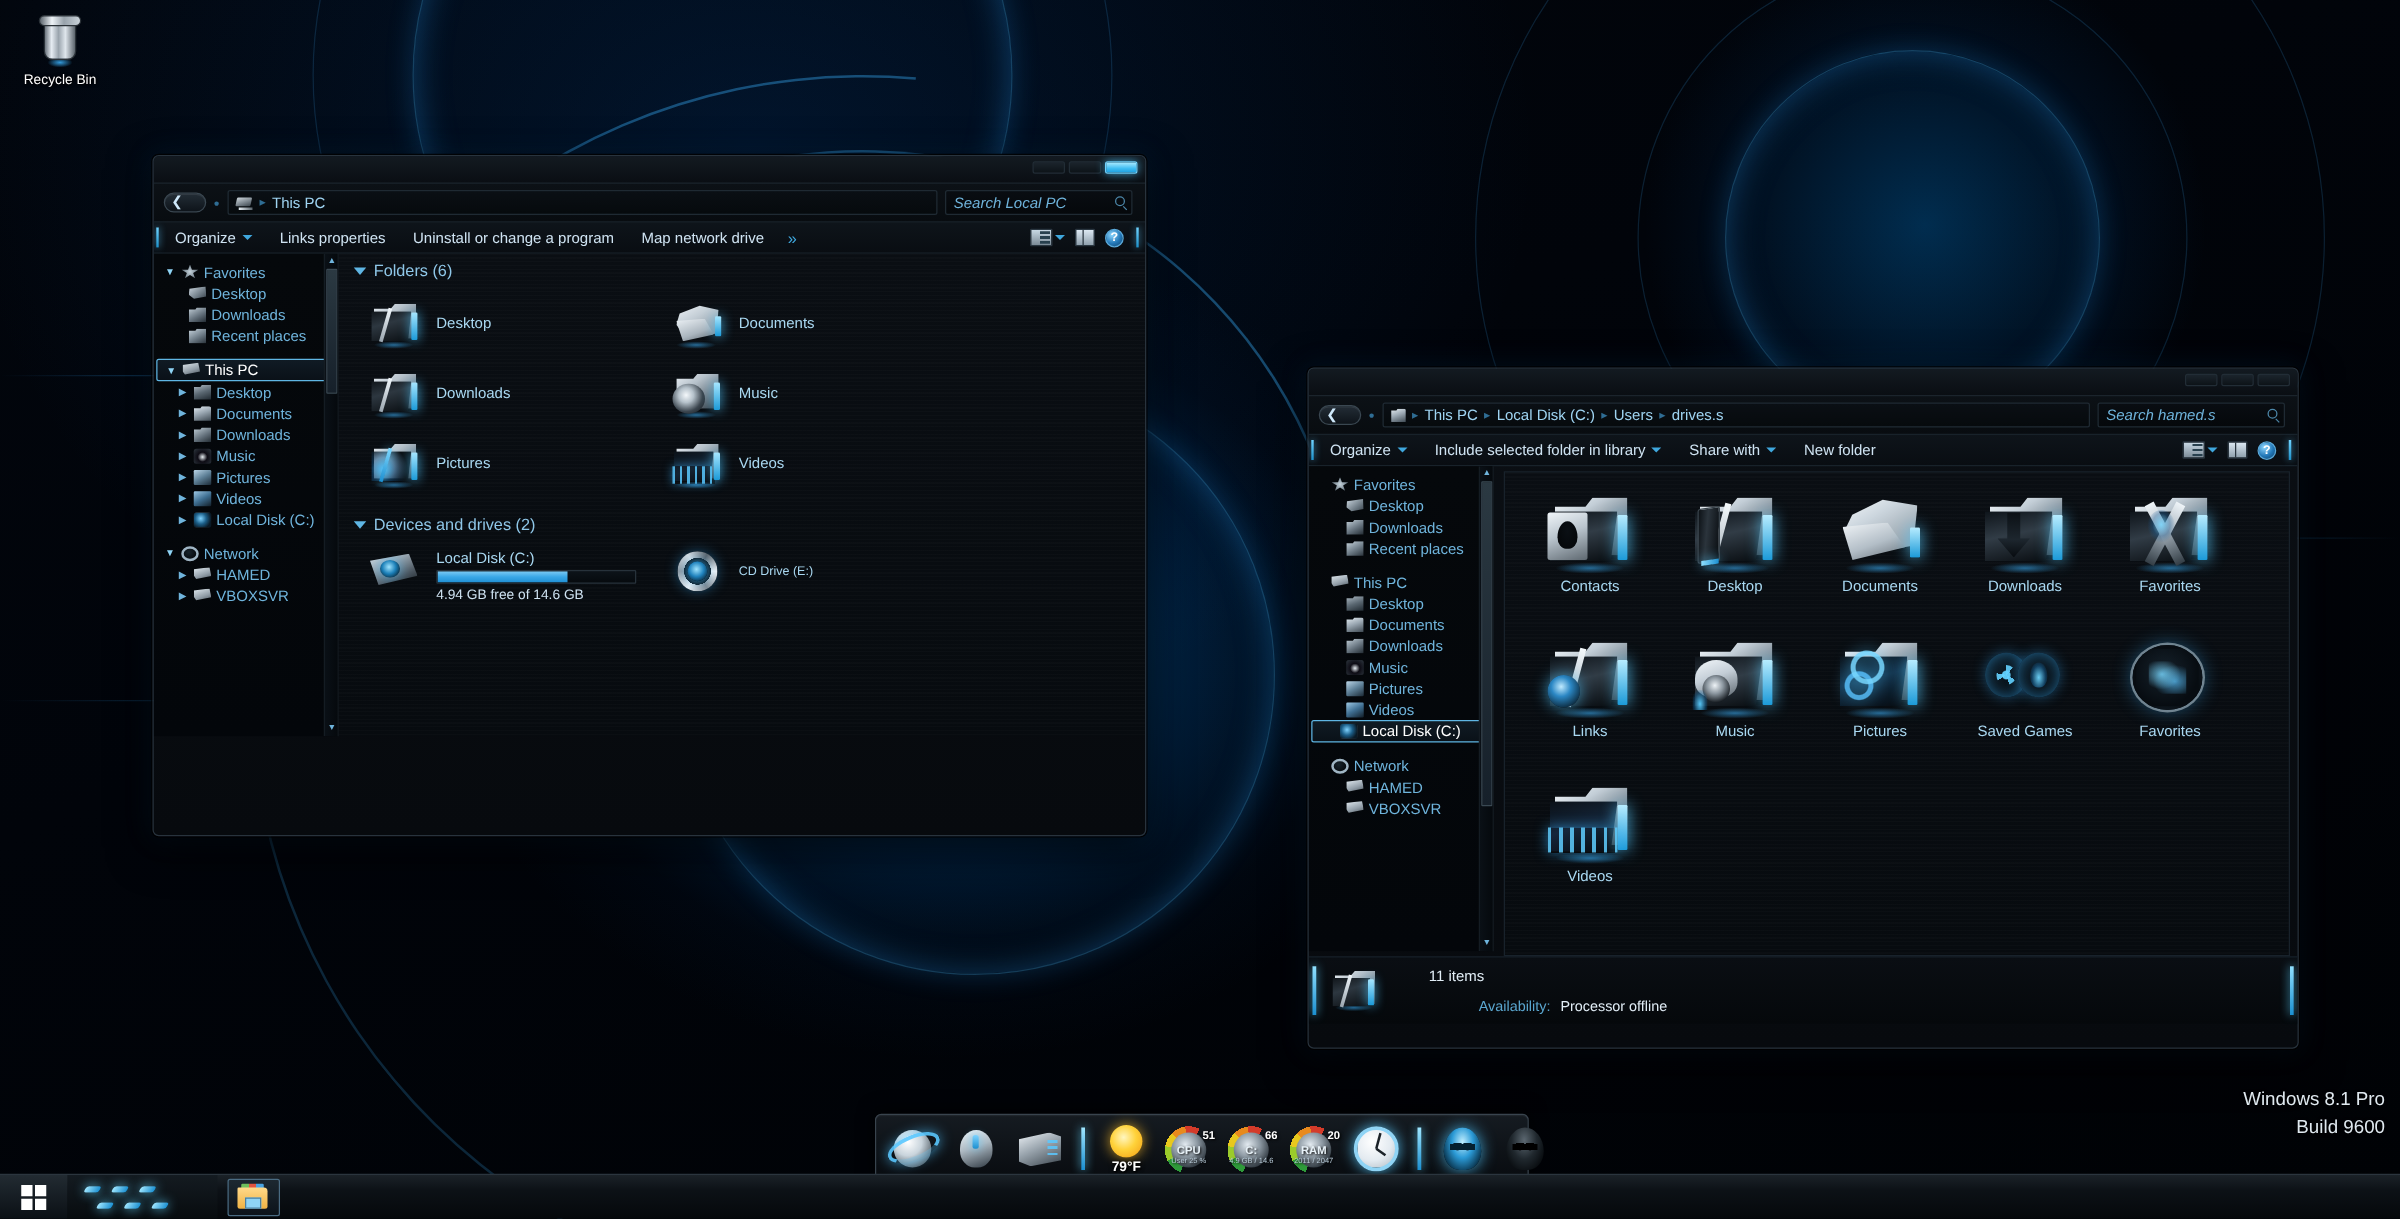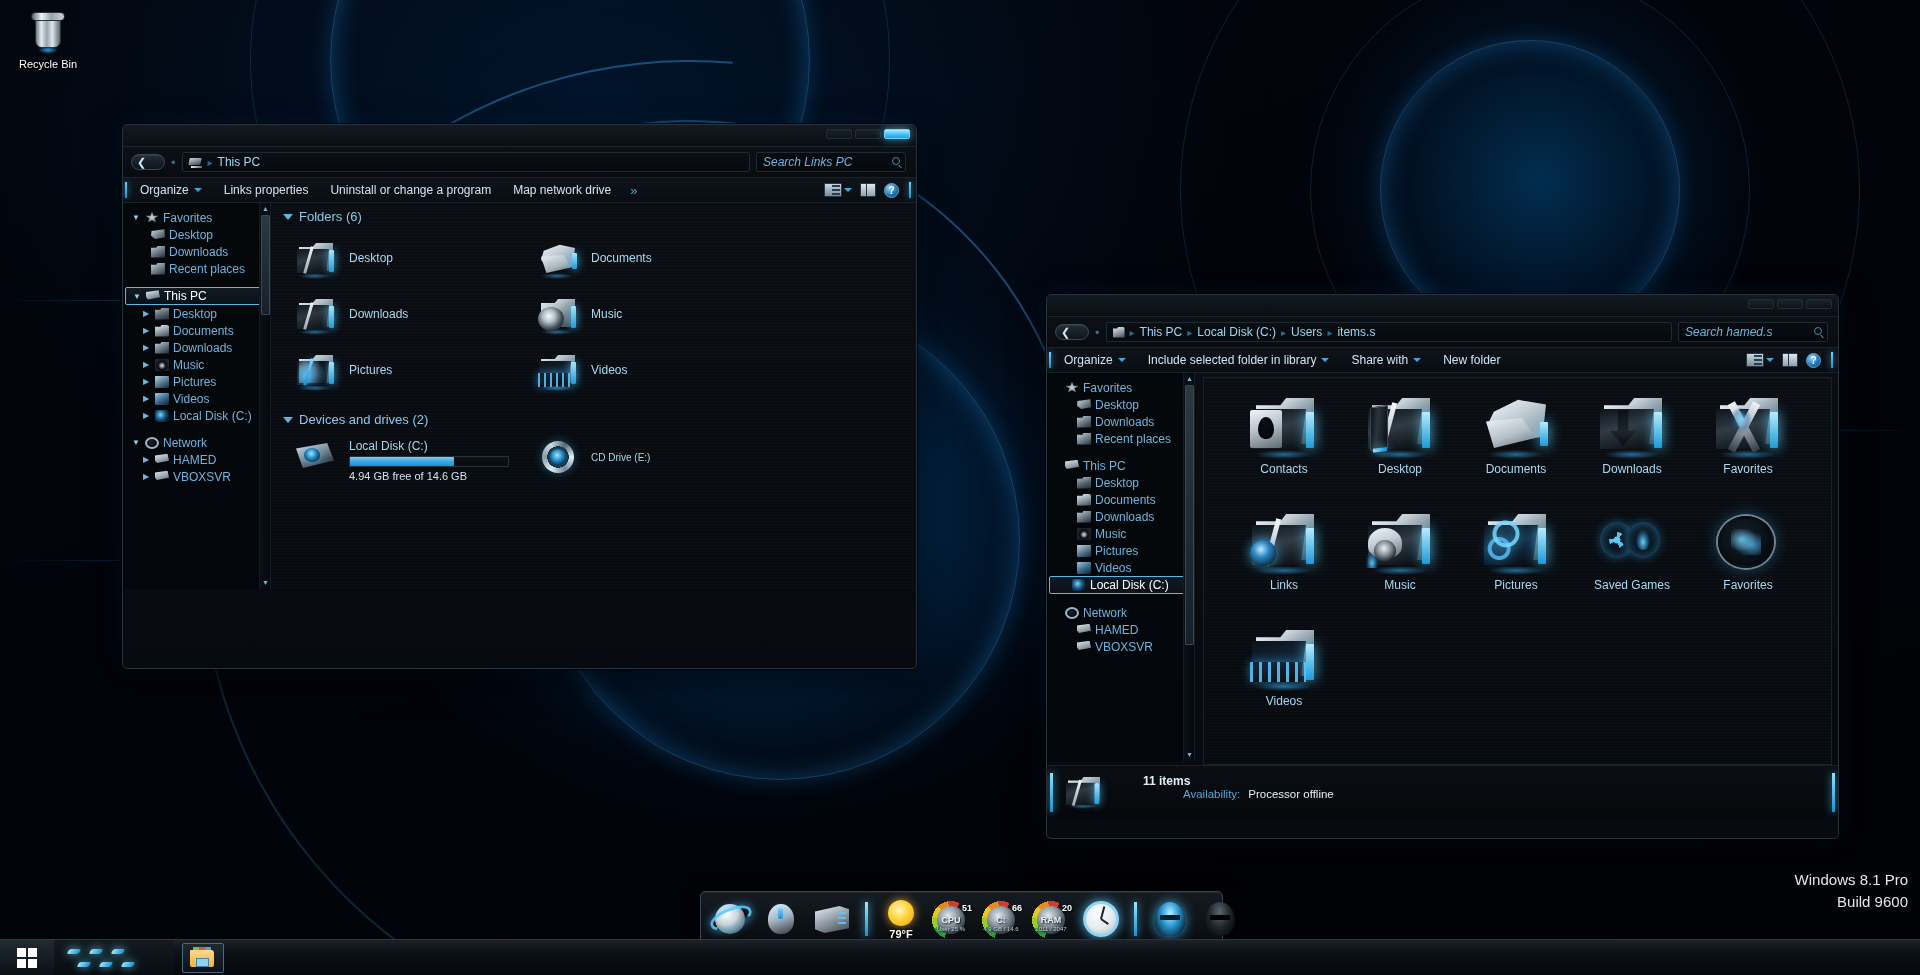--- a/index.html
+++ b/index.html
@@ -431,21 +431,21 @@
   .dvalue { color: #e2eef7; font-size: 11.5px; white-space: nowrap; }
   .dlabel .pcname { color: #e2eef7; }
 
   
   .iconarea {
     position: relative; overflow: hidden;
     background:
       repeating-linear-gradient(180deg, rgba(255,255,255,0.017) 0 1px, rgba(0,0,0,0) 1px 3px),
       linear-gradient(180deg, #0a0e13 0%, #070b0f 100%);
     border: 1px solid #18222b;
-    padding: 10px 6px 6px 22px;
+    padding: 10px 6px 6px 10px;
   }
   .igrid { display: flex; flex-wrap: wrap; }
   .icell {
     width: 116px; height: 116px; display: flex; flex-direction: column;
     align-items: center; justify-content: flex-start; padding-top: 6px; cursor: default;
   }
   .icell .big { width: 72px; height: 62px; position: relative; }
   .icell .ilabel { color: #a9d8f1; font-size: 12px; margin-top: 6px; text-align: center; }
 
   
@@ -611,21 +611,21 @@
     background: linear-gradient(180deg, #8fe0ff, #1b8fd0);
     box-shadow: 0 0 8px rgba(90,210,255,0.85);
   }
   .items-status::after {
     content: ""; position: absolute; right: 3px; top: 7px; bottom: 7px; width: 3px;
     background: linear-gradient(180deg, #8fe0ff, #1b8fd0);
     box-shadow: 0 0 8px rgba(90,210,255,0.85);
   }
   .st-folder { width: 40px; height: 36px; position: relative; margin-left: 10px; }
   .st-text { padding-top: 2px; }
-  .st-count { color: #e2eef7; font-size: 12px; margin-left: 30px; font-weight: bold; }
+  .st-count { color: #e2eef7; font-size: 12px; margin-bottom: 12px; margin-left: 30px; }
   .st-avail { display: flex; gap: 8px; margin-left: 70px; }
   .st-avail .k { color: #5aa6cf; font-size: 11.5px; }
   .st-avail .v { color: #e2eef7; font-size: 11.5px; }
 
   
   #watermark {
     position: absolute; right: 12px; bottom: 62px; text-align: right;
     color: #dfe8ef; font-size: 15px; line-height: 22px;
     text-shadow: 0 1px 3px #000;
     user-select: none;
@@ -868,21 +868,21 @@
 
     <div class="addrrow">
       <div class="navbtn"></div>
       <div class="dotsep">•</div>
       <div class="addrbox">
         <div class="pcicon"></div>
         <span class="crumb-sep">▸</span>
         <span class="crumb">This PC</span>
       </div>
       <div class="searchbox">
-        <span class="ph">Search Links PC</span>
+        <span class="ph">Search Local PC</span>
         <span class="mag"></span>
       </div>
     </div>
 
     <div class="toolrow">
       <div class="tbtn">
         <span>Organize</span>
         <span class="caret"></span>
       </div>
       <div class="tbtn">Links properties</div>
@@ -1110,21 +1110,21 @@
       <div class="dotsep">•</div>
       <div class="addrbox">
         <div class="nav-icon ic-folder" style="width:12px;height:11px;"></div>
         <span class="crumb-sep">▸</span>
         <span class="crumb">This PC</span>
         <span class="crumb-sep">▸</span>
         <span class="crumb">Local Disk (C:)</span>
         <span class="crumb-sep">▸</span>
         <span class="crumb">Users</span>
         <span class="crumb-sep">▸</span>
-        <span class="crumb">items.s</span>
+        <span class="crumb">drives.s</span>
       </div>
       <div class="searchbox">
         <span class="ph">Search hamed.s</span>
         <span class="mag"></span>
       </div>
     </div>
 
     <div class="toolrow">
       <div class="tbtn">
         <span>Organize</span>

